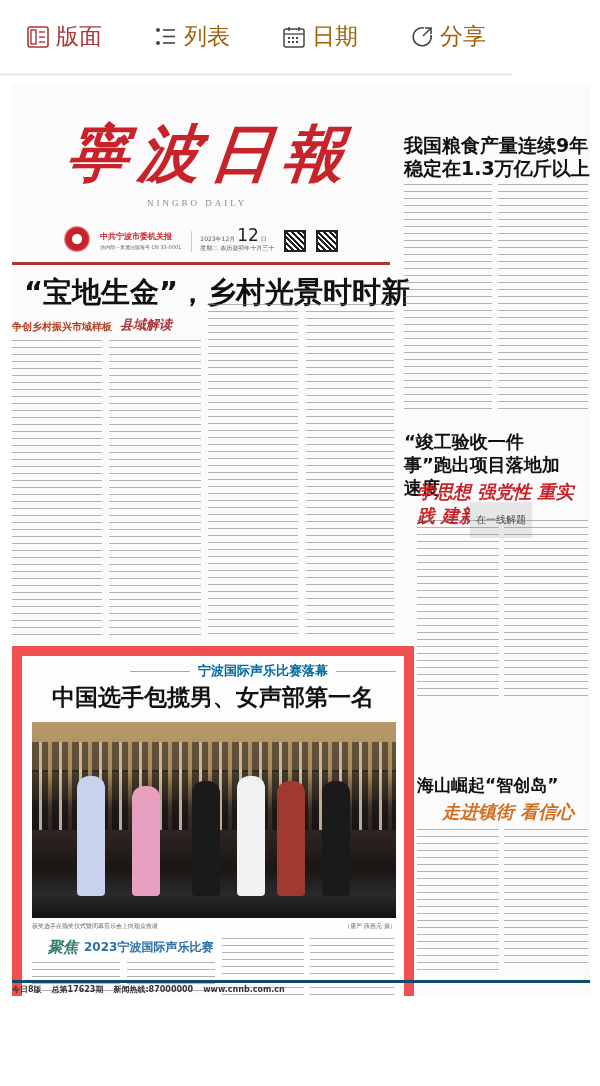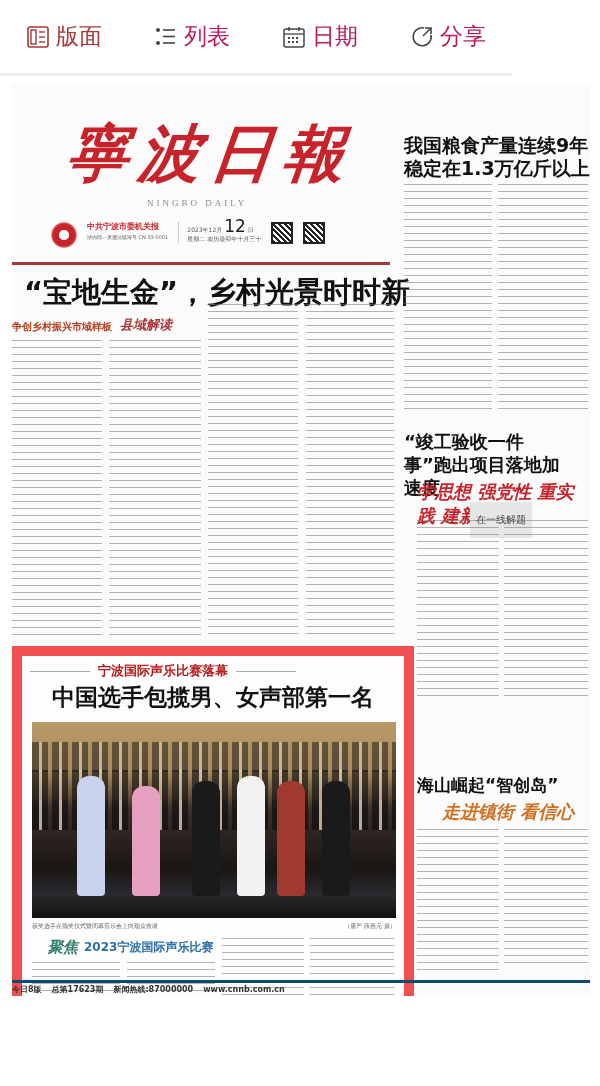--- a/index.html
+++ b/index.html
@@ -1,30 +1,30 @@
 <!DOCTYPE html>
 <html><head>
 <meta charset="utf-8">
 <style>
   * { box-sizing: border-box; margin: 0; padding: 0; }
   html, body { width: 600px; height: 1086px; background: #ffffff; overflow: hidden; }
   body { font-family: "DejaVu Sans", "Liberation Sans", sans-serif; position: relative; }
 
   
   .toolbar { position: absolute; left: 0; top: 0; width: 512px; height: 76px; background: #fff; display: flex; align-items: center; border-bottom: 3px solid #eeeeee; }
-  .tb-item { flex: 1; display: flex; align-items: center; justify-content: center; gap: 6px; color: #be185d; font-size: 23px; }
+  .tb-item { flex: 1; display: flex; align-items: center; justify-content: center; gap: 6px; color: #a16207; font-size: 23px; }
   .tb-item.active { color: #a93737; }
   .tb-icon { width: 24px; height: 24px; display: inline-flex; align-items: center; justify-content: center; }
 
   
   .paper { position: absolute; left: 12px; top: 84px; width: 578px; height: 912px; background: #fbfbfb; overflow: hidden; }
   .masthead { position: absolute; left: 0; top: 0; width: 390px; height: 180px; }
   .mast-title { position: absolute; left: 55px; top: 28px; font-family: "DejaVu Serif", serif; font-size: 62px; font-weight: bold; color: #c8222a; letter-spacing: 10px; font-style: italic; transform: skewX(-6deg); }
   .mast-sub { position: absolute; left: 135px; top: 114px; font-family: "Liberation Serif", serif; font-size: 9px; color: #888; letter-spacing: 3px; }
-  .mast-info { position: absolute; left: 39px; top: 138px; width: 330px; height: 30px; display: flex; align-items: flex-start; gap: 10px; }
+  .mast-info { position: absolute; left: 52px; top: 138px; width: 330px; height: 30px; display: flex; align-items: flex-end; gap: 10px; }
   .logo-circle { width: 26px; height: 26px; border-radius: 50%; background: radial-gradient(circle, #fff 25%, #c8222a 30%, #c8222a 60%, #e8a0a0 70%); }
   .mast-org { font-size: 8px; color: #c8222a; font-weight: bold; line-height: 10px; }
   .mast-org small { display: block; color: #666; font-weight: normal; font-size: 5px; }
   .mast-date { font-size: 6px; color: #555; border-left: 1px solid #ccc; padding-left: 8px; line-height: 9px; }
   .mast-date b { font-size: 17px; color: #222; font-weight: normal; }
   .qr { width: 22px; height: 22px; background: repeating-linear-gradient(45deg, #222 0 2px, #fff 2px 4px), #222; border: 2px solid #222; }
   .mast-rule { position: absolute; left: 0; top: 178px; width: 378px; height: 3px; background: #a93737; }
 
   .h1 { position: absolute; left: 12px; top: 189px; font-size: 29px; font-weight: bold; color: #111; letter-spacing: 0px; white-space: nowrap; }
   .banner { position: absolute; left: 0; top: 228px; width: 195px; height: 22px; display: flex; align-items: flex-end; }
@@ -33,21 +33,21 @@
 
   .txtblock { position: absolute; background: repeating-linear-gradient(to bottom, #777 0 1px, transparent 1px 7px); opacity: 0.55; }
 
   
   .r-h { position: absolute; font-weight: bold; color: #111; line-height: 23px; }
   .r-tag { position: absolute; font-family: "DejaVu Serif", serif; color: #c8222a; font-size: 18px; font-weight: bold; font-style: italic; }
   .r-small { position: absolute; font-size: 10px; color: #444; background: #e6e6e6; padding: 11px 6px; }
 
   
   .highlight { position: absolute; left: 0; top: 562px; width: 402px; height: 403px; border: 10px solid #ef5050; background: #fdfdfd; }
-  .hl-kicker { position: absolute; left: 0; width: 100%; top: 6px; text-align: left; font-family: "DejaVu Serif", serif; font-size: 13px; color: #b91c1c; font-weight: bold; }
+  .hl-kicker { position: absolute; left: 0; width: 100%; top: 6px; text-align: right; font-family: "DejaVu Serif", serif; font-size: 13px; color: #0369a1; font-weight: bold; }
   .hl-kicker::before, .hl-kicker::after { content: ""; display: inline-block; width: 60px; height: 1px; background: #aaa; vertical-align: middle; margin: 0 8px; }
   .hl-title { position: absolute; left: 0; width: 100%; top: 26px; text-align: center; font-size: 23px; font-weight: bold; color: #111; }
   .photo { position: absolute; left: 10px; top: 66px; width: 364px; height: 196px; overflow: hidden;
     background: linear-gradient(to bottom, #b89a6a 0%, #a88a5c 25%, #3a2e28 45%, #1a1614 75%, #2a2a2e 88%, #111 100%); }
   .photo .row { position: absolute; left: 0; width: 100%; height: 30px; background: repeating-linear-gradient(to right, #111 0 7px, #e8d4c0 7px 10px, #111 10px 16px, transparent 16px 20px); opacity: 0.8; }
   .photo .singer { position: absolute; bottom: 22px; width: 28px; border-radius: 12px 12px 4px 4px; }
   .caption { position: absolute; left: 10px; top: 266px; font-size: 6px; color: #666; width: 364px; display: flex; justify-content: space-between; }
   .focus { position: absolute; left: 10px; top: 282px; display: flex; align-items: center; gap: 6px; }
   .focus b { font-family: "DejaVu Serif", serif; color: #2c7a6a; font-size: 15px; font-style: italic; margin-left: 16px; }
   .focus span { color: #2a6fa8; font-size: 12px; font-weight: bold; }

